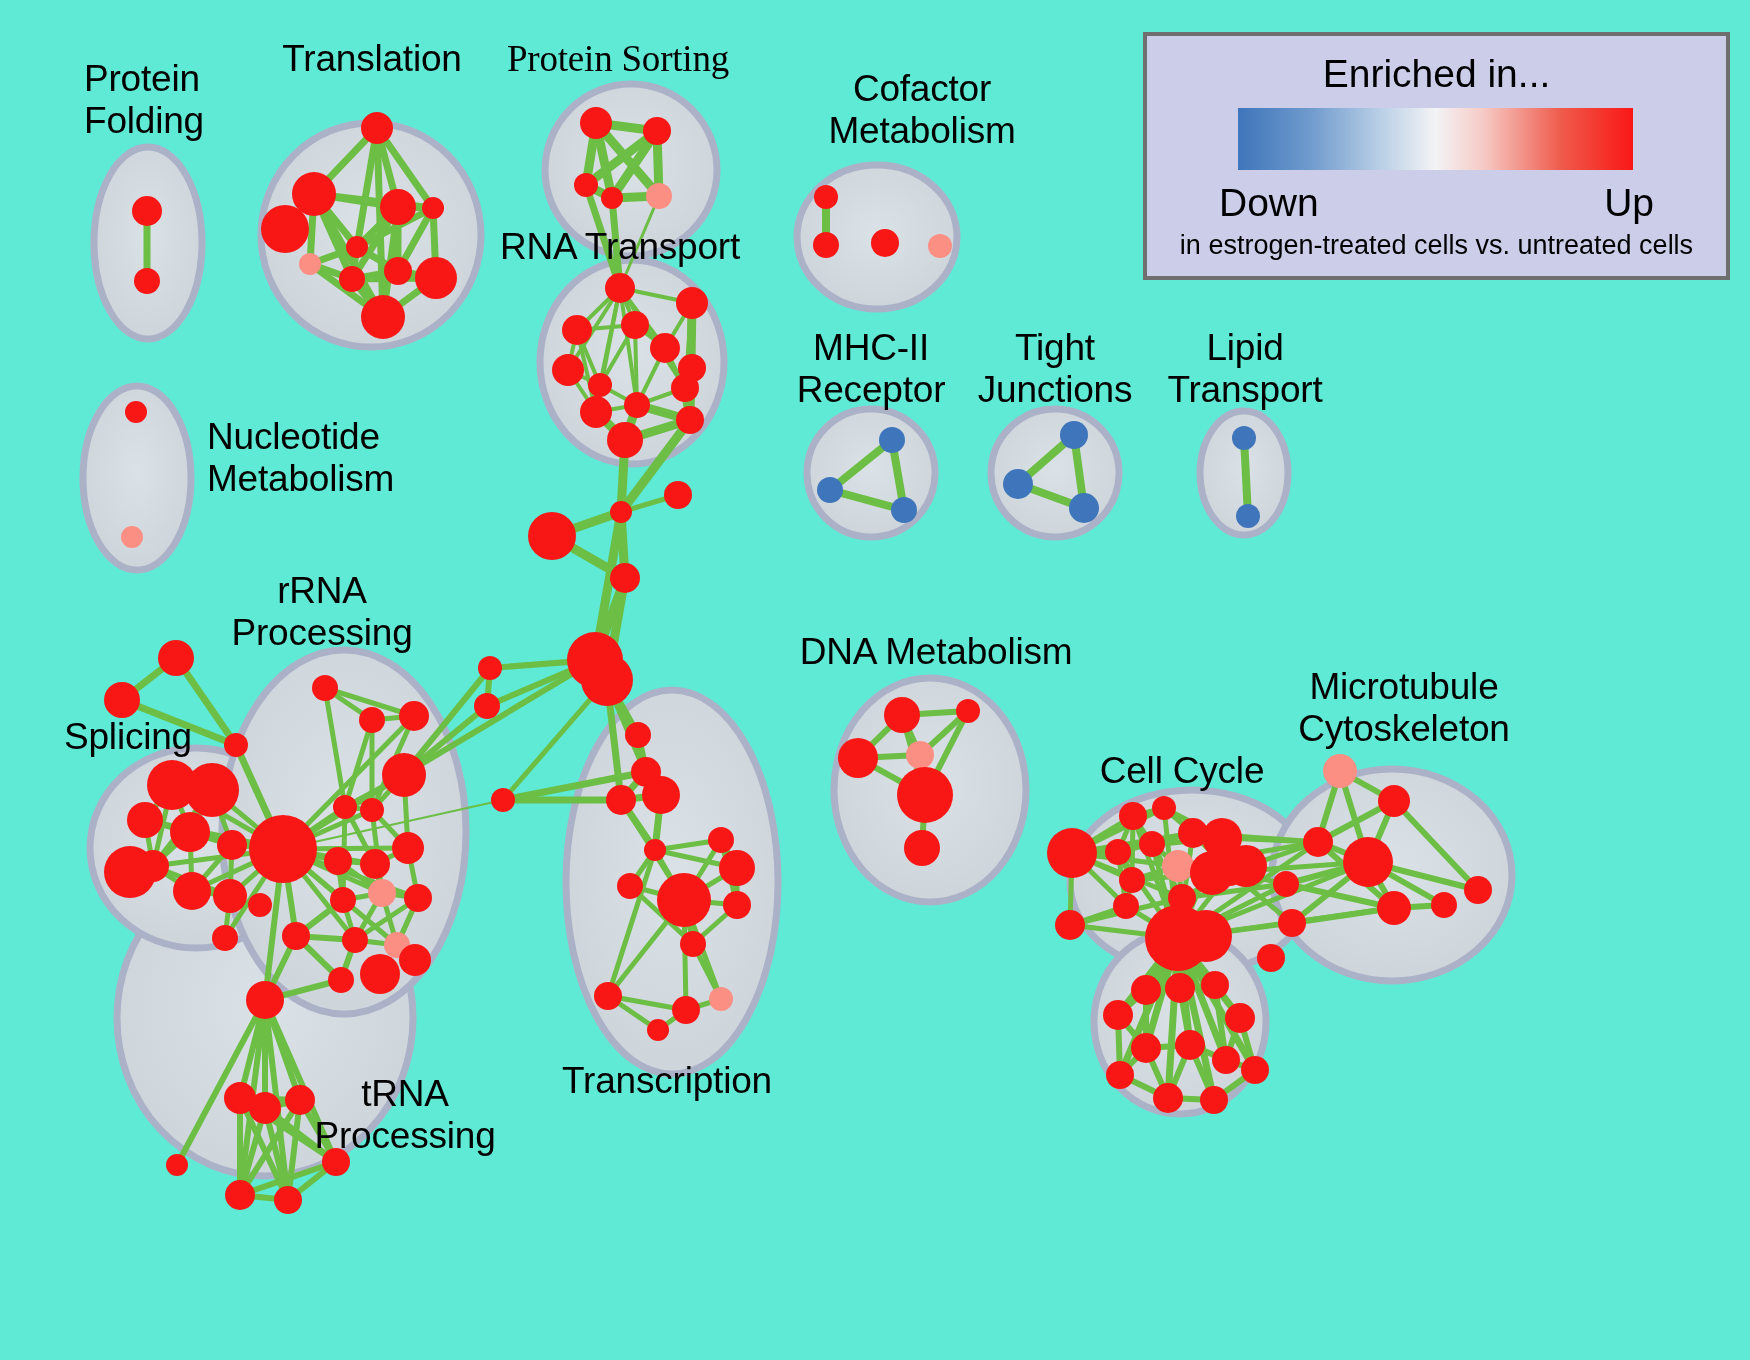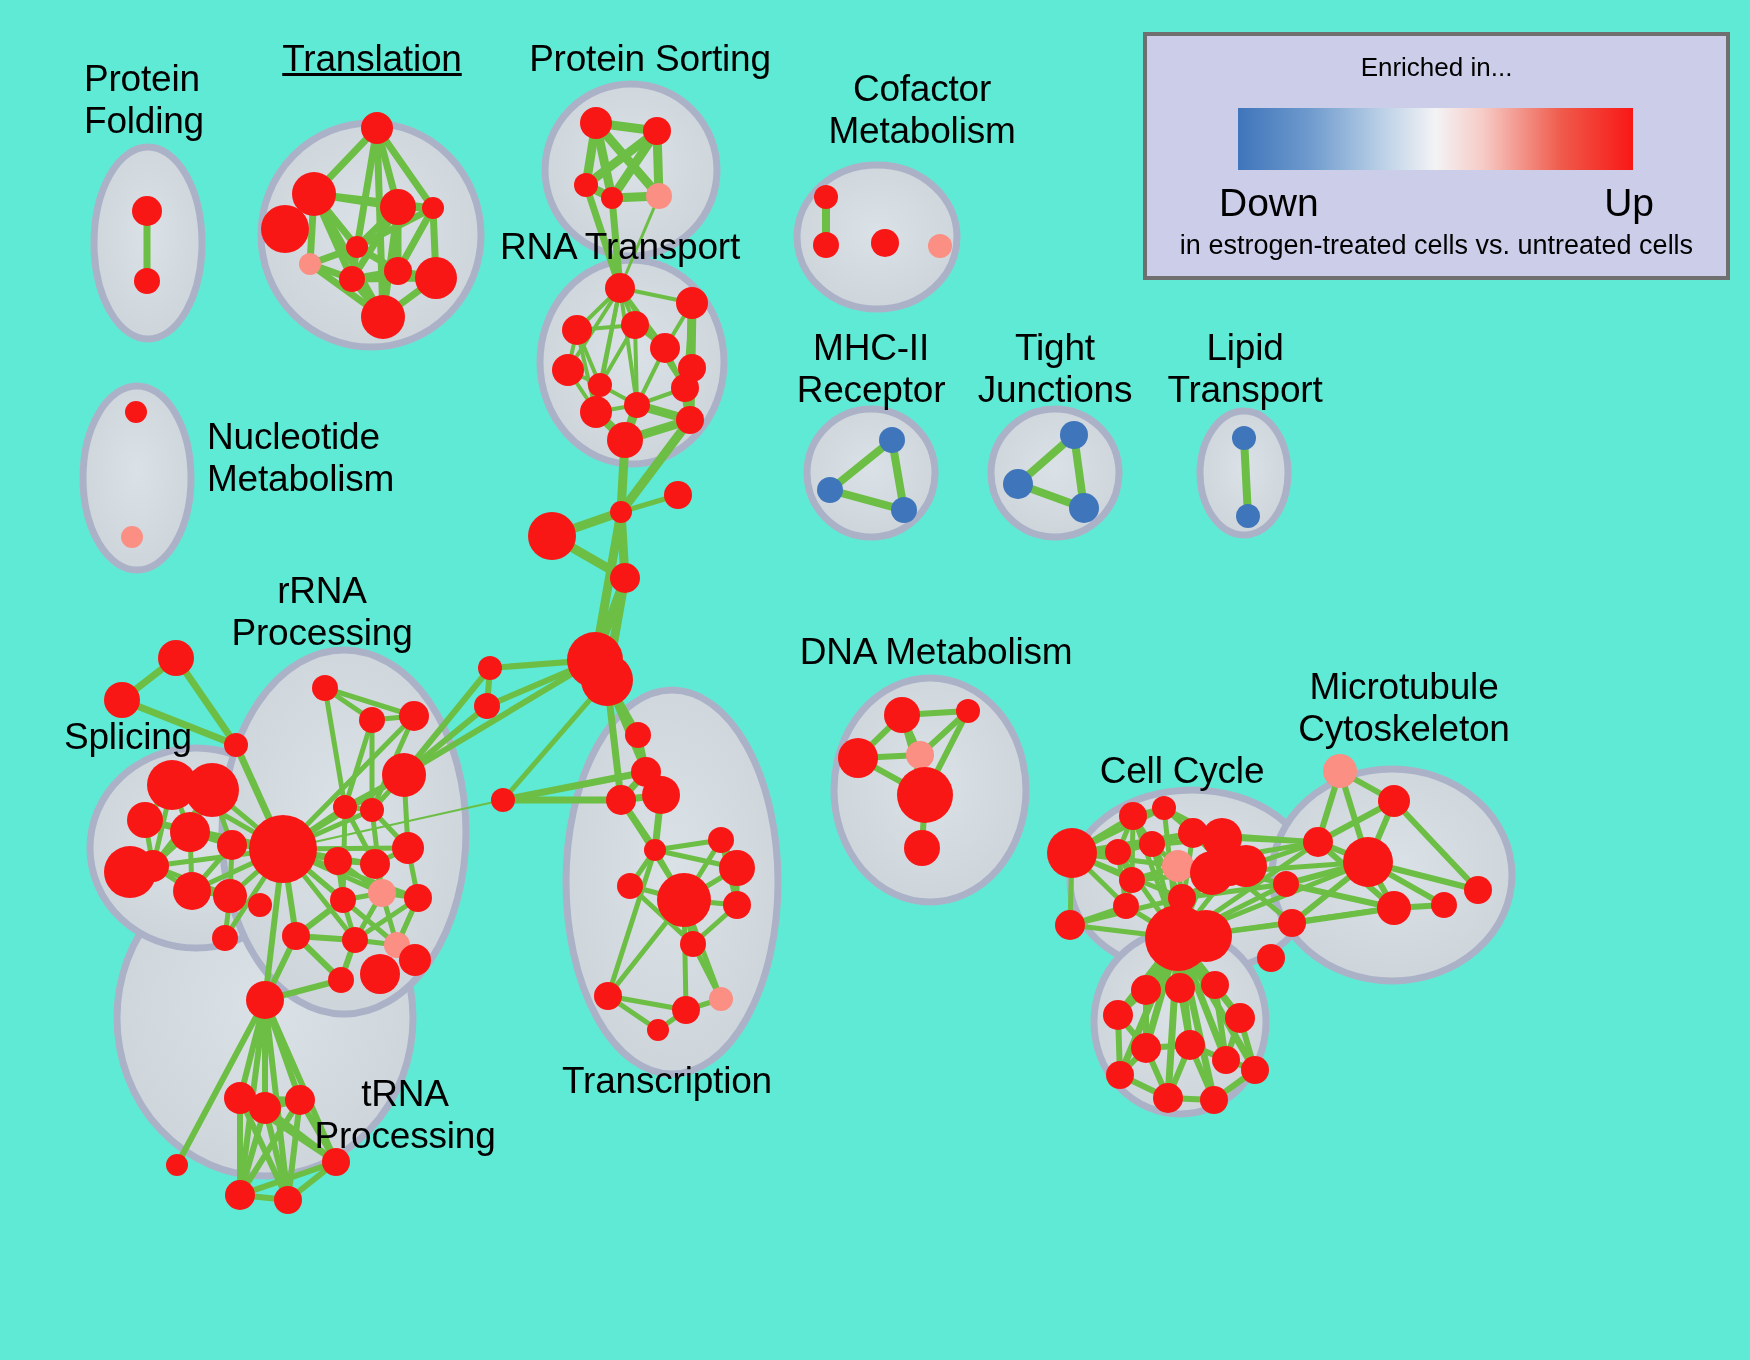--- a/index.html
+++ b/index.html
@@ -26,21 +26,21 @@
   #legend{
     position:absolute;
     left:1143px;top:32px;
     width:587px;height:248px;
     border:4px solid #6f6f6f;
     background:#cbcde9;
     box-sizing:border-box;
   }
   #legend-title{
     position:absolute;left:0;top:16px;width:100%;
-    text-align:center;font-size:26px;color:#000;
+    text-align:center;font-size:39px;color:#000;
     font-family:"Liberation Sans", sans-serif;
   }
   #legend-bar{
     position:absolute;left:91px;top:72px;width:395px;height:62px;
     background:linear-gradient(to right,#3f75bb 0%,#6e9acd 18%,#b9cfe6 36%,#f3f3f5 50%,#f6cbc6 62%,#ef5a4a 82%,#f91716 100%);
   }
   #legend-down{position:absolute;left:72px;top:145px;font-size:39px;color:#000;}
   #legend-up{position:absolute;right:72px;top:145px;font-size:39px;color:#000;}
   #legend-sub{
     position:absolute;left:0;top:190px;width:100%;
@@ -680,22 +680,22 @@
       <circle cx="1226" cy="1060" r="14" fill="#f91716"></circle>
       <circle cx="1120" cy="1075" r="14" fill="#f91716"></circle>
       <circle cx="1168" cy="1098" r="15" fill="#f91716"></circle>
       <circle cx="1214" cy="1100" r="14" fill="#f91716"></circle>
       <circle cx="1255" cy="1070" r="14" fill="#f91716"></circle>
     </g>
   </svg>
 
   <div class="lbl" style="left:84px;top:58px;">Protein
 Folding</div>
-  <div class="lbl ctr" style="left:372px;top:38px;text-decoration:underline;">Translation</div>
-  <div class="lbl ctr" style="left:650px;top:38px;">Protein Sorting</div>
+  <div class="lbl ctr" style="left:372px;top:38px;">Translation</div>
+  <div class="lbl ctr" style="left:618px;top:38px;font-family:Liberation Serif, serif;">Protein Sorting</div>
   <div class="lbl ctr" style="left:620px;top:226px;">RNA Transport</div>
   <div class="lbl ctr" style="left:890px;top:68px;margin-left:32px;">Cofactor
 Metabolism</div>
   <div class="lbl" style="left:207px;top:416px;">Nucleotide
 Metabolism</div>
   <div class="lbl ctr" style="left:871px;top:327px;">MHC-II
 Receptor</div>
   <div class="lbl ctr" style="left:1055px;top:327px;">Tight
 Junctions</div>
   <div class="lbl ctr" style="left:1245px;top:327px;">Lipid

